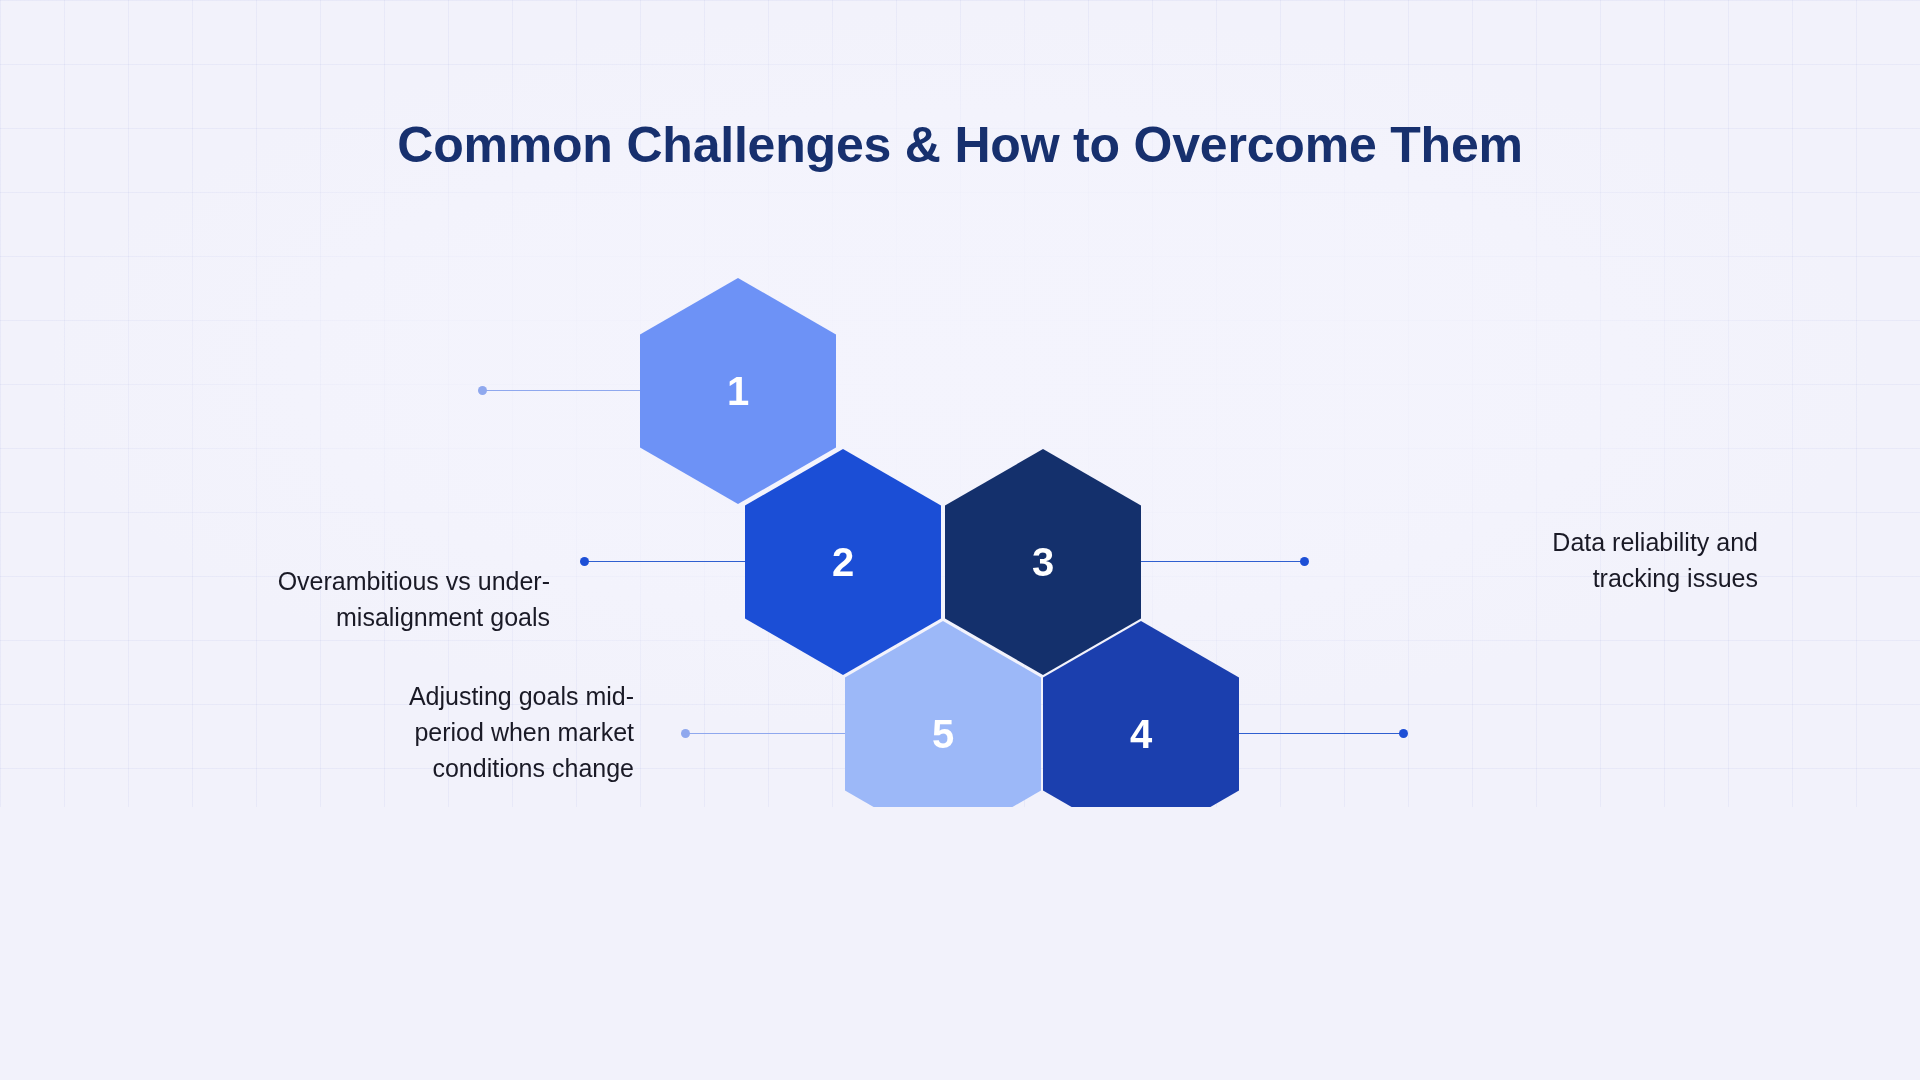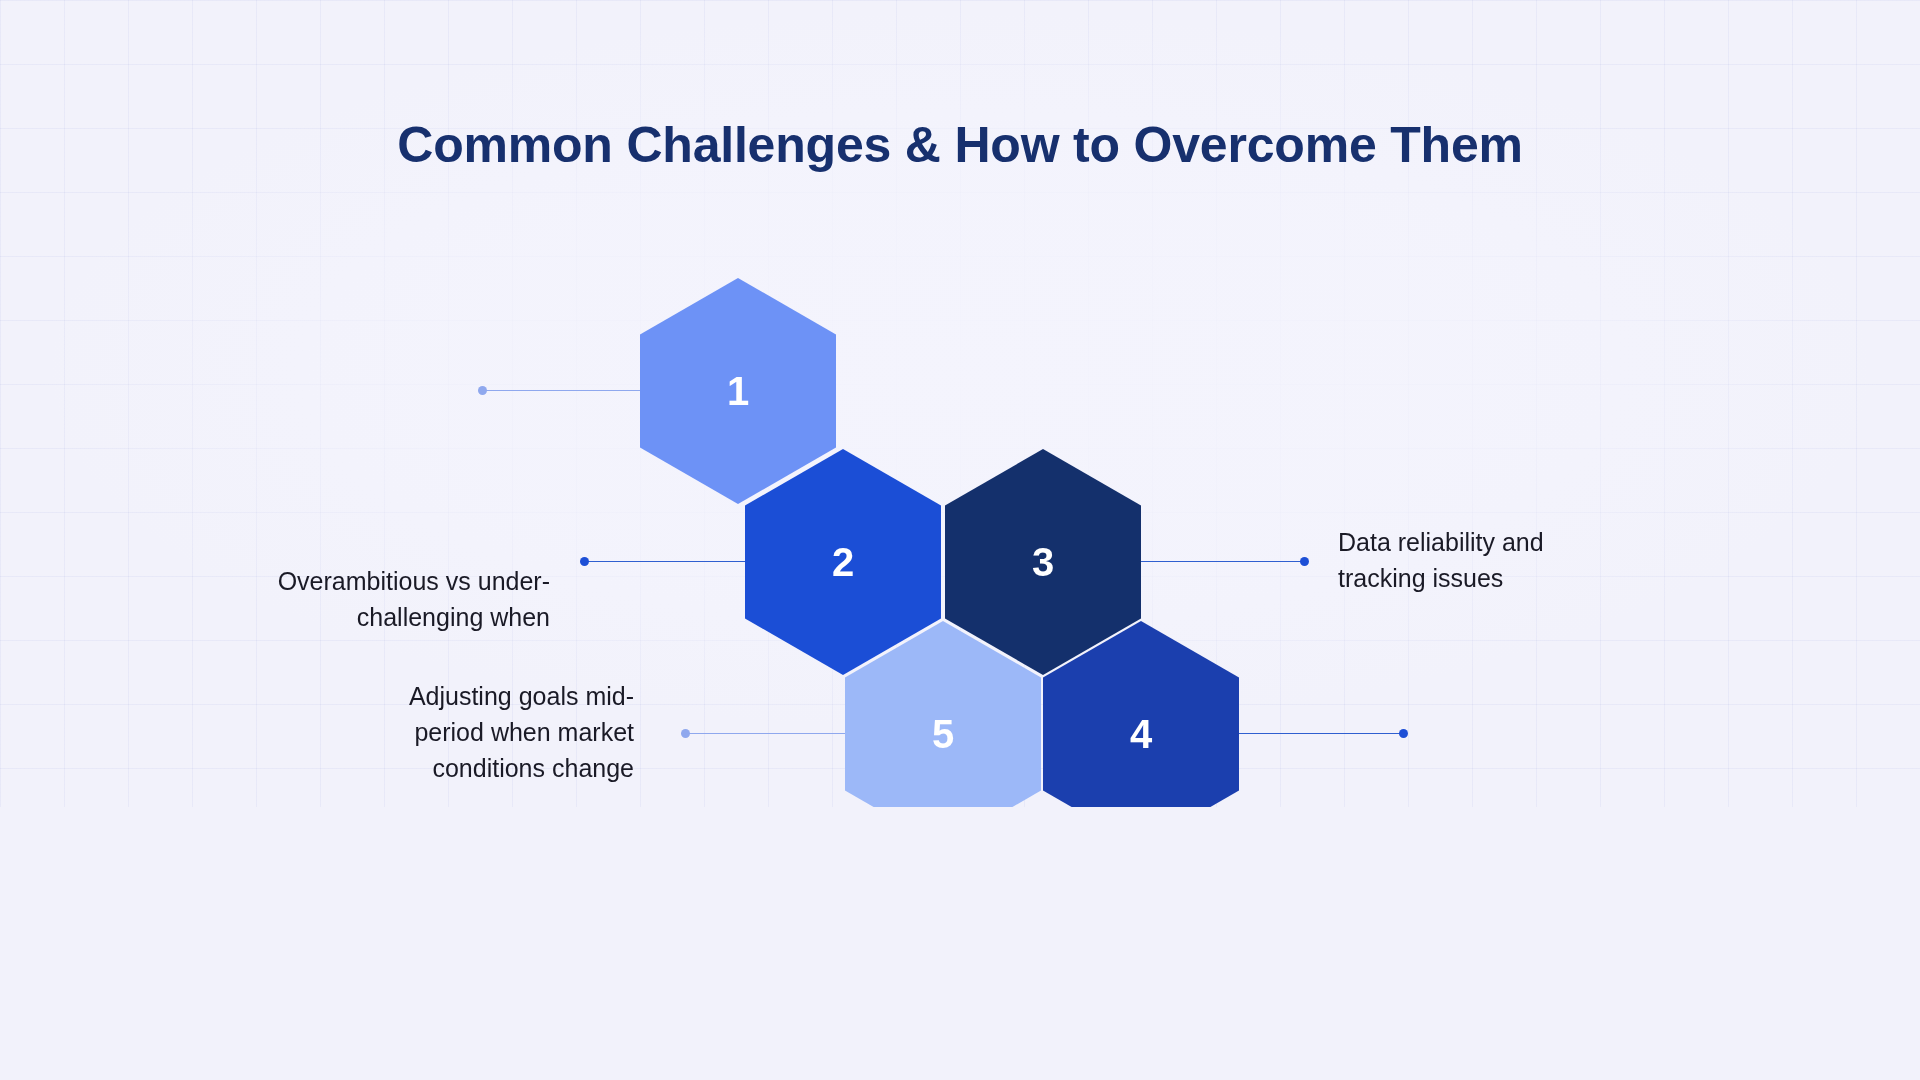--- a/index.html
+++ b/index.html
@@ -89,21 +89,21 @@
   .dot.light { background: #8fa8ee; }
 
   
   .label {
     position: absolute;
     font-size: 25px;
     line-height: 1.44;
     color: #1a1a26;
   }
   .label.right-align { text-align: right; }
-  .label.left-align  { text-align: left; }
+  .label.left-align  { text-align: right; }
 
   
   .logo {
     position: absolute;
     left: 50%;
     transform: translateX(-50%);
     top: 942px;
     display: flex;
     align-items: center;
     gap: 14px;
@@ -163,21 +163,21 @@
 
     <div class="hex" style="left:845px; top:621px; background:#9cb8f8;">
       <span>5</span>
     </div>
 
   </div>
 
 
   <div class="label right-align" style="left:160px; top:524px; width:390px;margin-top:39px;">
     <div>Overambitious vs under-</div>
-    <div>challenging when</div>
+    <div>misalignment goals</div>
   </div>
 
   <div class="label left-align" style="left:1338px; top:524px; width:420px;">
     <div>Data reliability and</div>
     <div>tracking issues</div>
   </div>
 
 
   <div class="label right-align" style="left:284px; top:678px; width:350px;">
     <div>Adjusting goals mid-</div>

